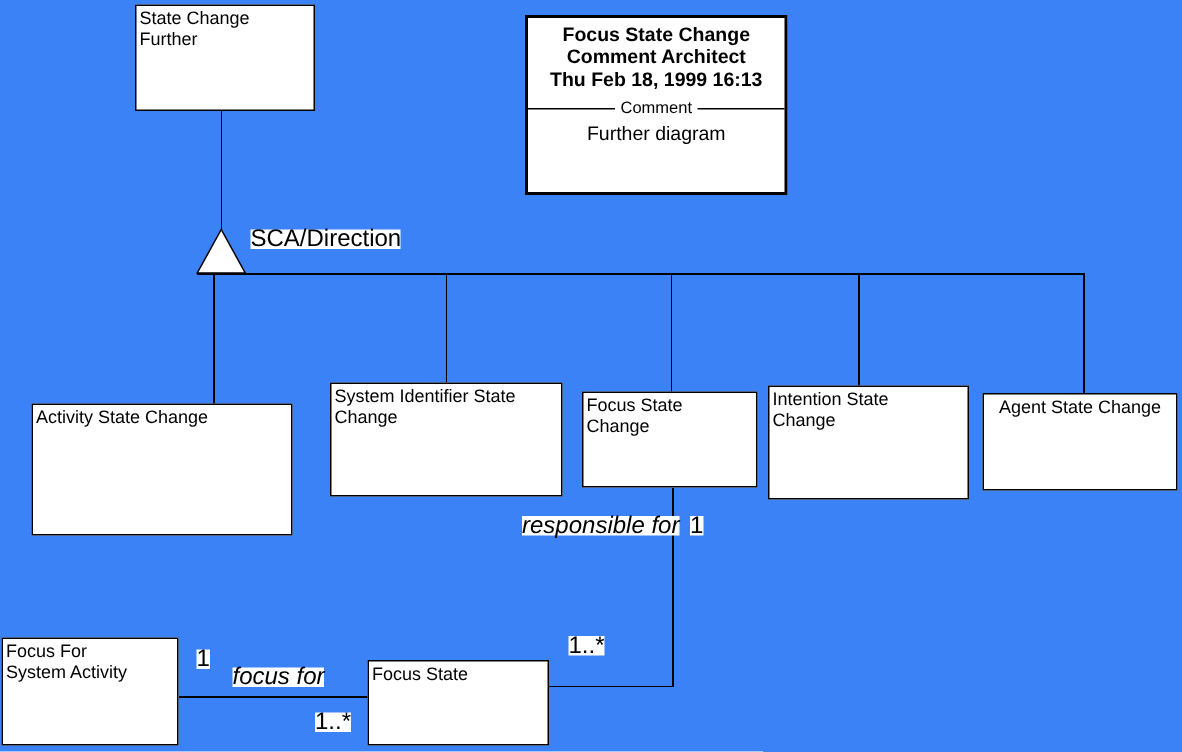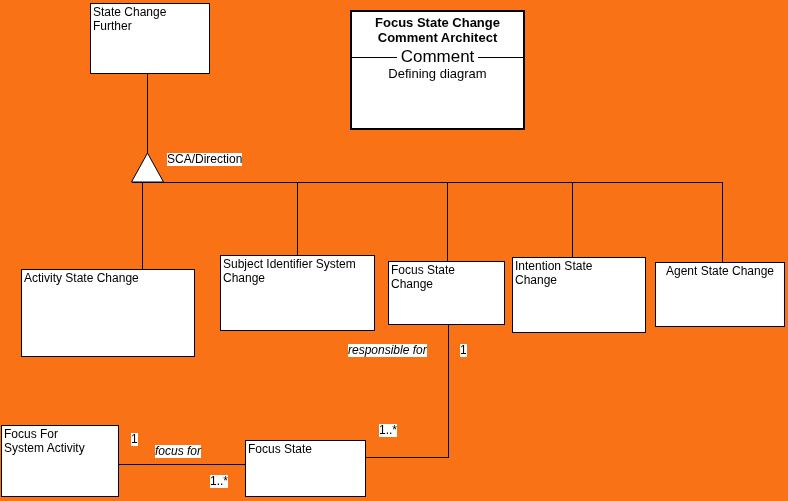--- a/index.html
+++ b/index.html
@@ -1,19 +1,19 @@
 <!DOCTYPE html>
 <html><head>
 <meta charset="utf-8">
 <style>
   html,body{margin:0;padding:0;background:#ffffff;}
   .stage{
     position:relative;
     width:788px;height:501px;
-    background:#f97316;
+    background:#3b82f6;
     font-family:"Liberation Sans", sans-serif;
     color:#000000;
     overflow:hidden;
   }
   svg.wires{position:absolute;left:0;top:0;}
   .node{
     position:absolute;
     box-sizing:border-box;
     border:1px solid #000000;
     background:#ffffff;
@@ -28,28 +28,28 @@
     border:2px solid #000000;
     background:#ffffff;
     left:350px;top:10px;width:175px;height:120px;
     text-align:center;
     padding-top:3px;
   }
   .titlebox .bold{font-size:13px;font-weight:bold;line-height:15px;display:block;}
   .titlebox .sep{
     display:flex;align-items:center;
     margin-top:5px;margin-bottom:2px;
-    font-size:17px;line-height:14px;
+    font-size:11px;line-height:14px;
   }
   .titlebox .sep .rule{flex:1;height:0;border-top:1px solid #000000;}
   .titlebox .sep .sep-word{padding:0 4px;white-space:nowrap;}
   .titlebox .desc{font-size:13px;line-height:15px;display:block;}
   .lbl{
     position:absolute;
-    font-size:12px;line-height:13px;
+    font-size:16px;line-height:13px;
     white-space:nowrap;
     background:#ffffff;
   }
   .lbl.it{font-style:italic;}
 </style>
 </head>
 <body>
 
 <div class="stage">
 
@@ -74,34 +74,35 @@
   </svg>
 
   <div class="node" style="left:90px;top:3px;width:120px;height:71px;">
     <span class="ln">State Change</span>
     <span class="ln">Further</span>
   </div>
 
   <div class="titlebox">
     <span class="bold">Focus State Change</span>
     <span class="bold">Comment Architect</span>
+    <span class="bold">Thu Feb 18, 1999  16:13</span>
     <div class="sep">
       <span class="rule"></span>
       <span class="sep-word">Comment</span>
       <span class="rule"></span>
     </div>
-    <span class="desc">Defining diagram</span>
+    <span class="desc">Further diagram</span>
   </div>
 
   <div class="node" style="left:21px;top:269px;width:174px;height:88px;">
     <span class="ln">Activity State Change</span>
   </div>
 
   <div class="node" style="left:220px;top:255px;width:155px;height:76px;">
-    <span class="ln">Subject Identifier System</span>
+    <span class="ln">System Identifier State</span>
     <span class="ln">Change</span>
   </div>
 
   <div class="node" style="left:388px;top:261px;width:117px;height:64px;">
     <span class="ln">Focus State</span>
     <span class="ln">Change</span>
   </div>
 
   <div class="node" style="left:512px;top:257px;width:134px;height:76px;">
     <span class="ln">Intention State</span>

